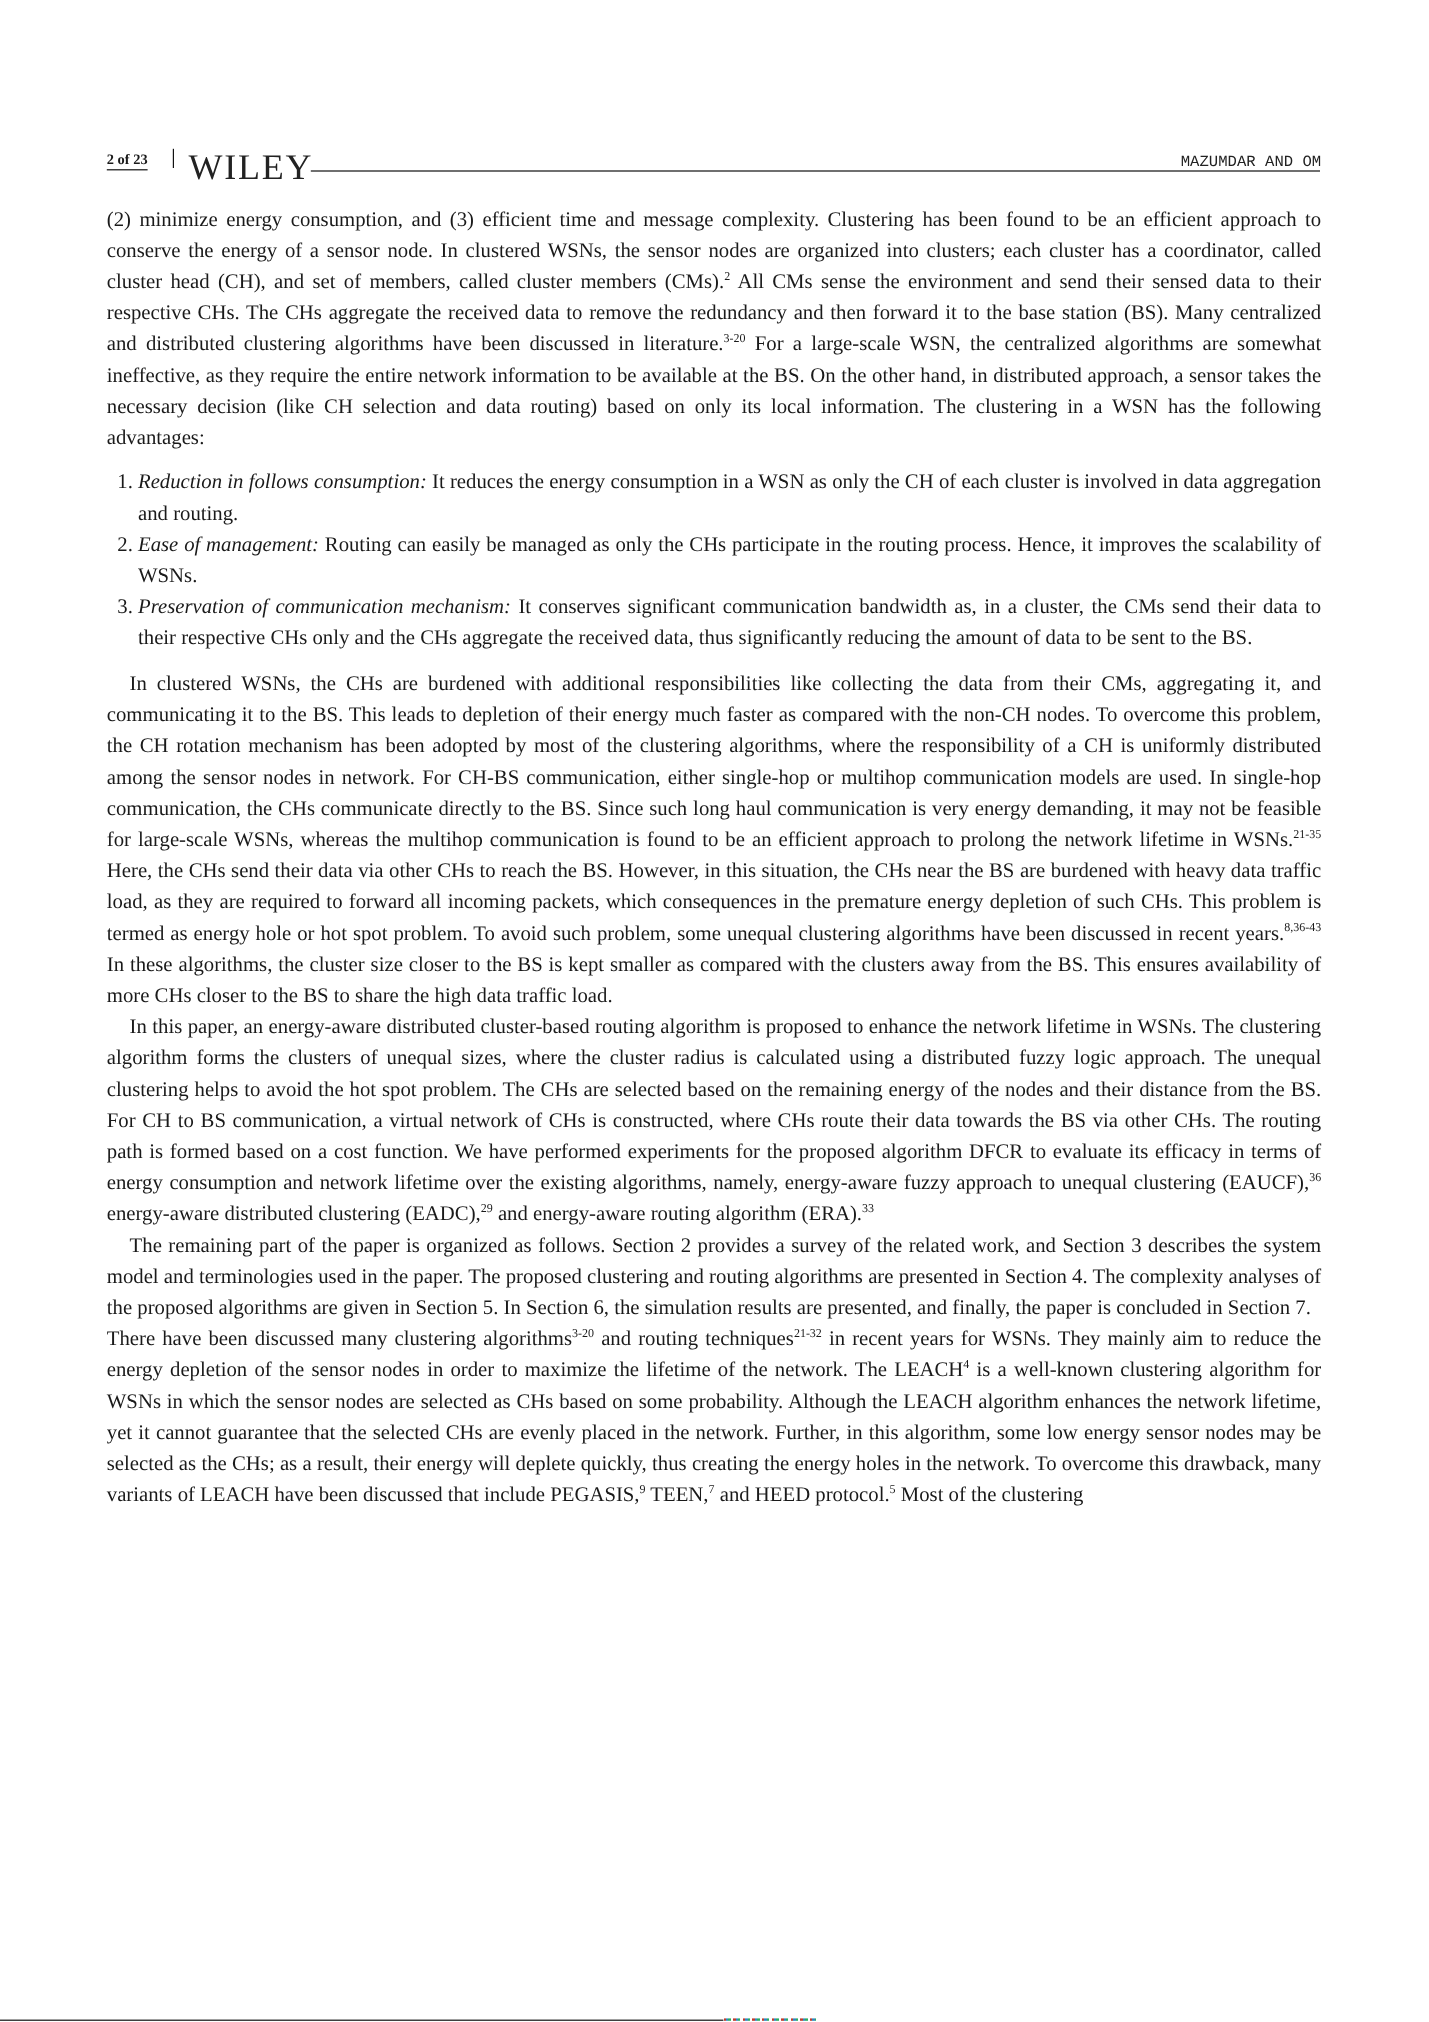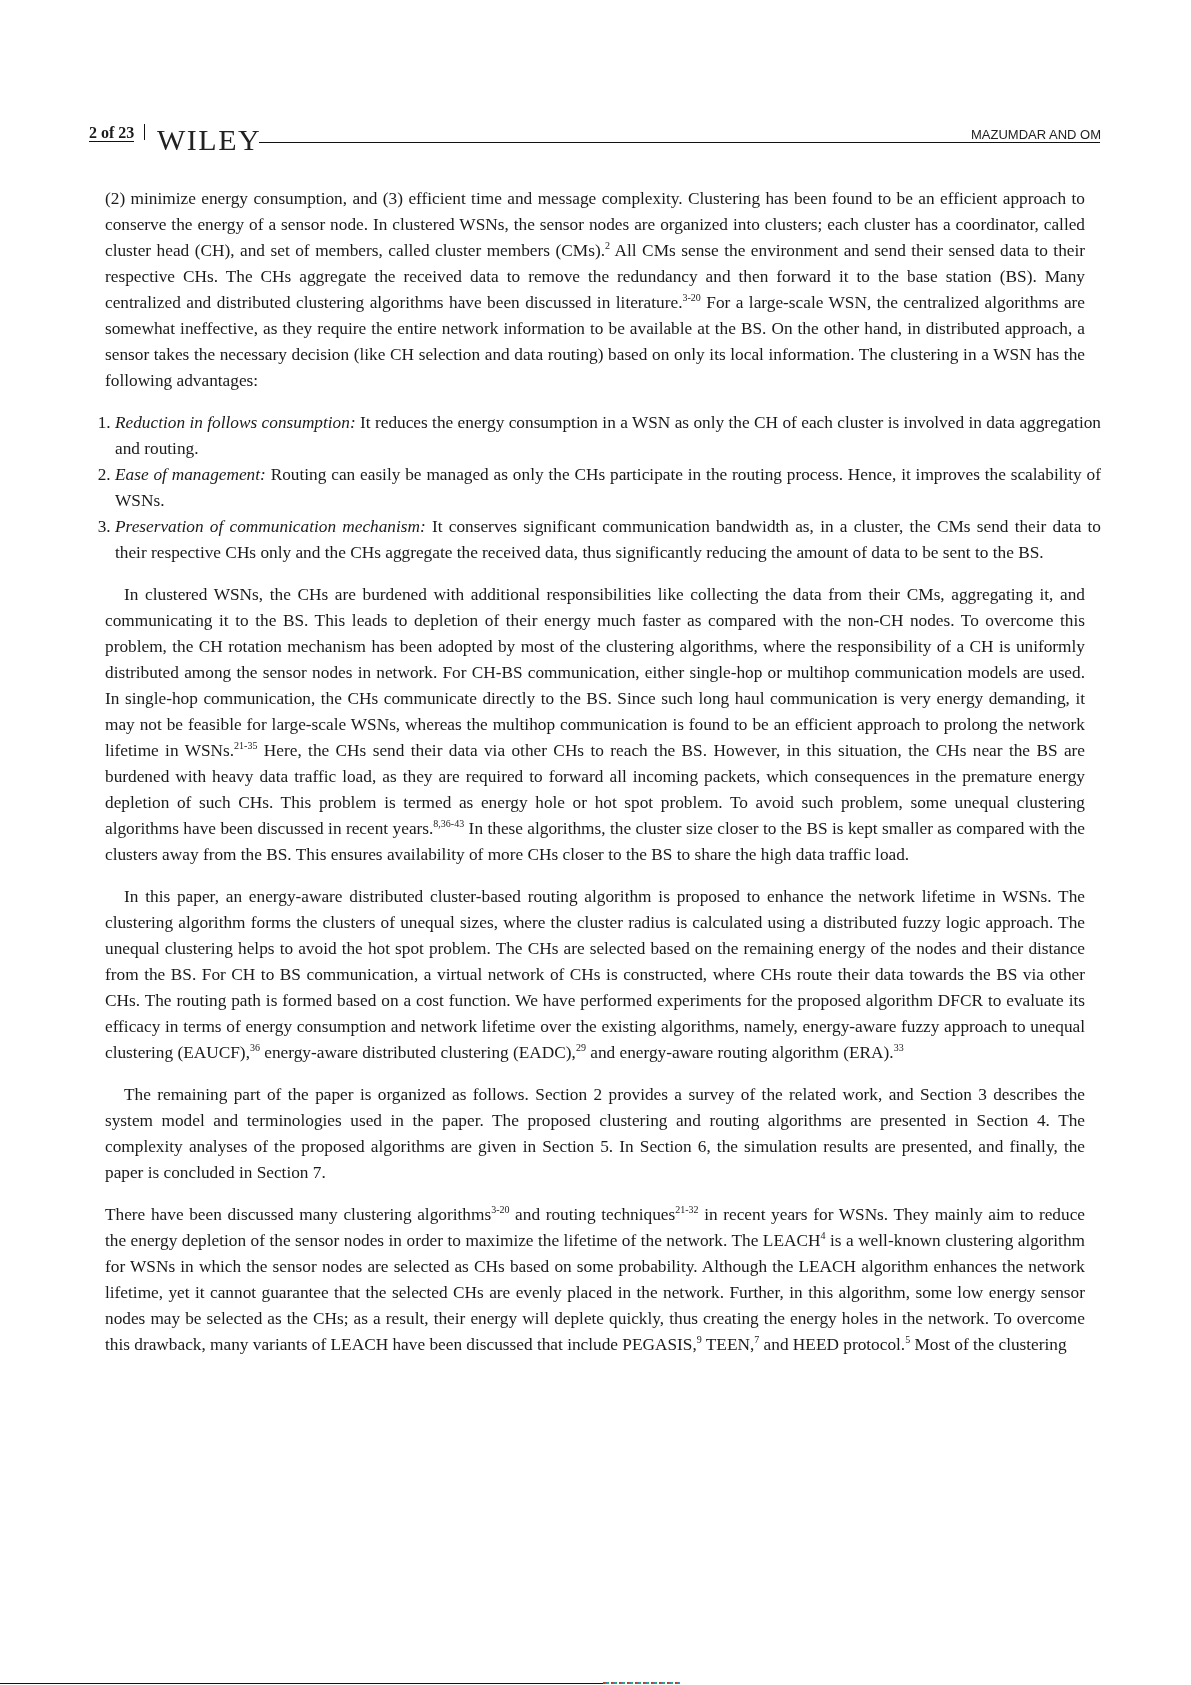--- a/index.html
+++ b/index.html
@@ -1,26 +1,26 @@
 <!DOCTYPE html>
 <html><head>
 <meta charset="utf-8">
 <style>
   html, body { margin: 0; padding: 0; background: #ffffff; }
   body { width: 1191px; height: 1685px; position: relative; overflow: hidden; color: #1a1a1a; }
   .page { position: absolute; left: 0; top: 0; width: 1191px; height: 1685px; }
   .header { position: absolute; left: 89px; top: 124px; width: 1012px; height: 30px; }
-  .pagenum { position: absolute; left: 0; top: 2px; font-family: "Liberation Serif", serif; font-size: 16px; font-weight: bold; border-bottom: 1.5px solid #111; line-height: 14px; padding-bottom: 1px; }
+  .pagenum { position: absolute; left: 0; top: 2px; font-family: "Liberation Serif", serif; font-size: 12px; font-weight: bold; border-bottom: 1.5px solid #111; line-height: 14px; padding-bottom: 1px; }
   .vbar { position: absolute; left: 55px; top: 0; width: 1px; height: 16px; background: #111; }
   .logo { position: absolute; left: 68px; top: 4px; font-family: "Liberation Serif", serif; font-size: 30px; letter-spacing: 1.5px; color: #222; line-height: 24px; }
   .hline { position: absolute; left: 170px; top: 18px; width: 841px; height: 1px; background: #111; }
-  .authors { position: absolute; right: 0; top: 3px; font-family: Liberation Sans, sans-serif; font-size: 13px; color: #222; }
+  .authors { position: absolute; right: 0; top: 3px; font-family: Liberation Mono, monospace; font-size: 13px; color: #222; }
 
   .body { position: absolute; left: 89px; top: 170px; width: 1012px; font-family: "Liberation Serif", serif; font-size: 17.3px; line-height: 26px; text-align: justify; }
-  .body p { margin: 16px; }
+  .body p { margin: 0; }
   .indent { text-indent: 19px; }
   sup { font-size: 10px; line-height: 0; vertical-align: 7px; }
   ol { margin: 11px 0 12px 0; padding-left: 26px; }
   ol li { padding-left: 0; }
   .section { margin-top: 47px; margin-bottom: 22px; font-family: "Liberation Serif", serif; font-weight: bold; font-size: 22px; letter-spacing: 1.8px; line-height: 26px; }
   .section .sep { font-weight: normal; font-size: 14px; margin: 0 10px; position: relative; top: -2px; }
 
   .footer-line { position: absolute; left: 0; top: 1683px; width: 603px; height: 1px; background: #111; }
   .footer-dots { position: absolute; left: 603px; top: 1682px; width: 77px; height: 2px; background: repeating-linear-gradient(90deg, #c0392b 0 2px, #2e86c1 2px 4px, #27ae60 4px 6px, #ffffff 6px 8px); }
 </style>

